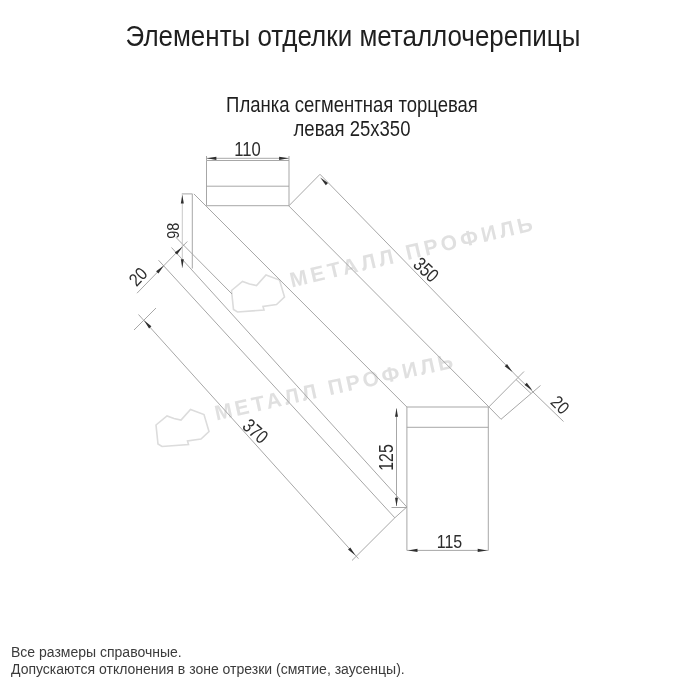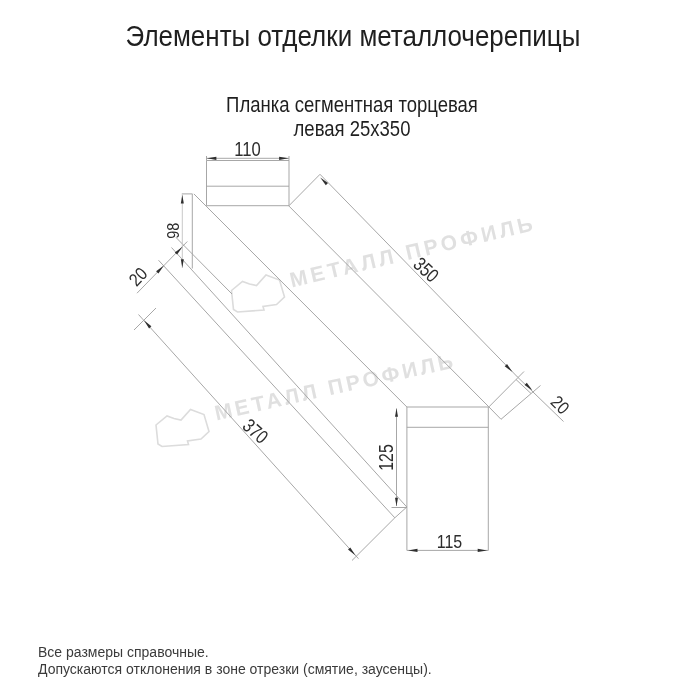--- a/index.html
+++ b/index.html
@@ -1,18 +1,18 @@
 <!DOCTYPE html>
 <html><head><meta charset="utf-8">
 <style>
 html,body{margin:0;padding:0;background:#fff;width:700px;height:700px;overflow:hidden}
 body{font-family:'Liberation Sans',sans-serif;position:relative}
 .title{position:absolute;top:19px;left:3px;width:700px;text-align:center;font-size:30px;color:#1f1f1f;transform:scaleX(0.866);transform-origin:350px 0}
 .sub{position:absolute;top:94px;left:2px;width:700px;text-align:center;font-size:21.5px;color:#1f1f1f;line-height:23.5px;transform:scaleX(0.861);transform-origin:350px 0}
-.foot{position:absolute;left:38px;top:644px;font-size:14px;color:#3b3b3b;line-height:17px}
+.foot{position:absolute;left:11px;top:644px;font-size:14px;color:#3b3b3b;line-height:17px}
 </style></head>
 <body>
 <div class="title">Элементы отделки металлочерепицы</div>
 <div class="sub">Планка сегментная торцевая<br>левая 25х350</div>
 <svg width="700" height="700" viewBox="0 0 700 700" style="position:absolute;left:0;top:0">
 <g stroke="#dcdcdc" fill="none" stroke-width="1.6">
 <path d="M156,425 L167,416 L174,418.5 L181,420 L190.5,409.5 L204,414.5 L209,431.5 L201,439 L187.5,441 L188.5,444.5 L162,446.5 L158,444 Z"></path>
 <path d="M156,425 L167,416 L174,418.5 L181,420 L190.5,409.5 L204,414.5 L209,431.5 L201,439 L187.5,441 L188.5,444.5 L162,446.5 L158,444 Z" transform="translate(75.5,-134.5)"></path>
 </g>
 <text x="0" y="0" transform="translate(291.8,287.4) rotate(-13.3)" style="font-family:'Liberation Sans',sans-serif;font-weight:bold;font-size:21px;fill:#e0e0e0;letter-spacing:3.6px">МЕТАЛЛ ПРОФИЛЬ</text>

